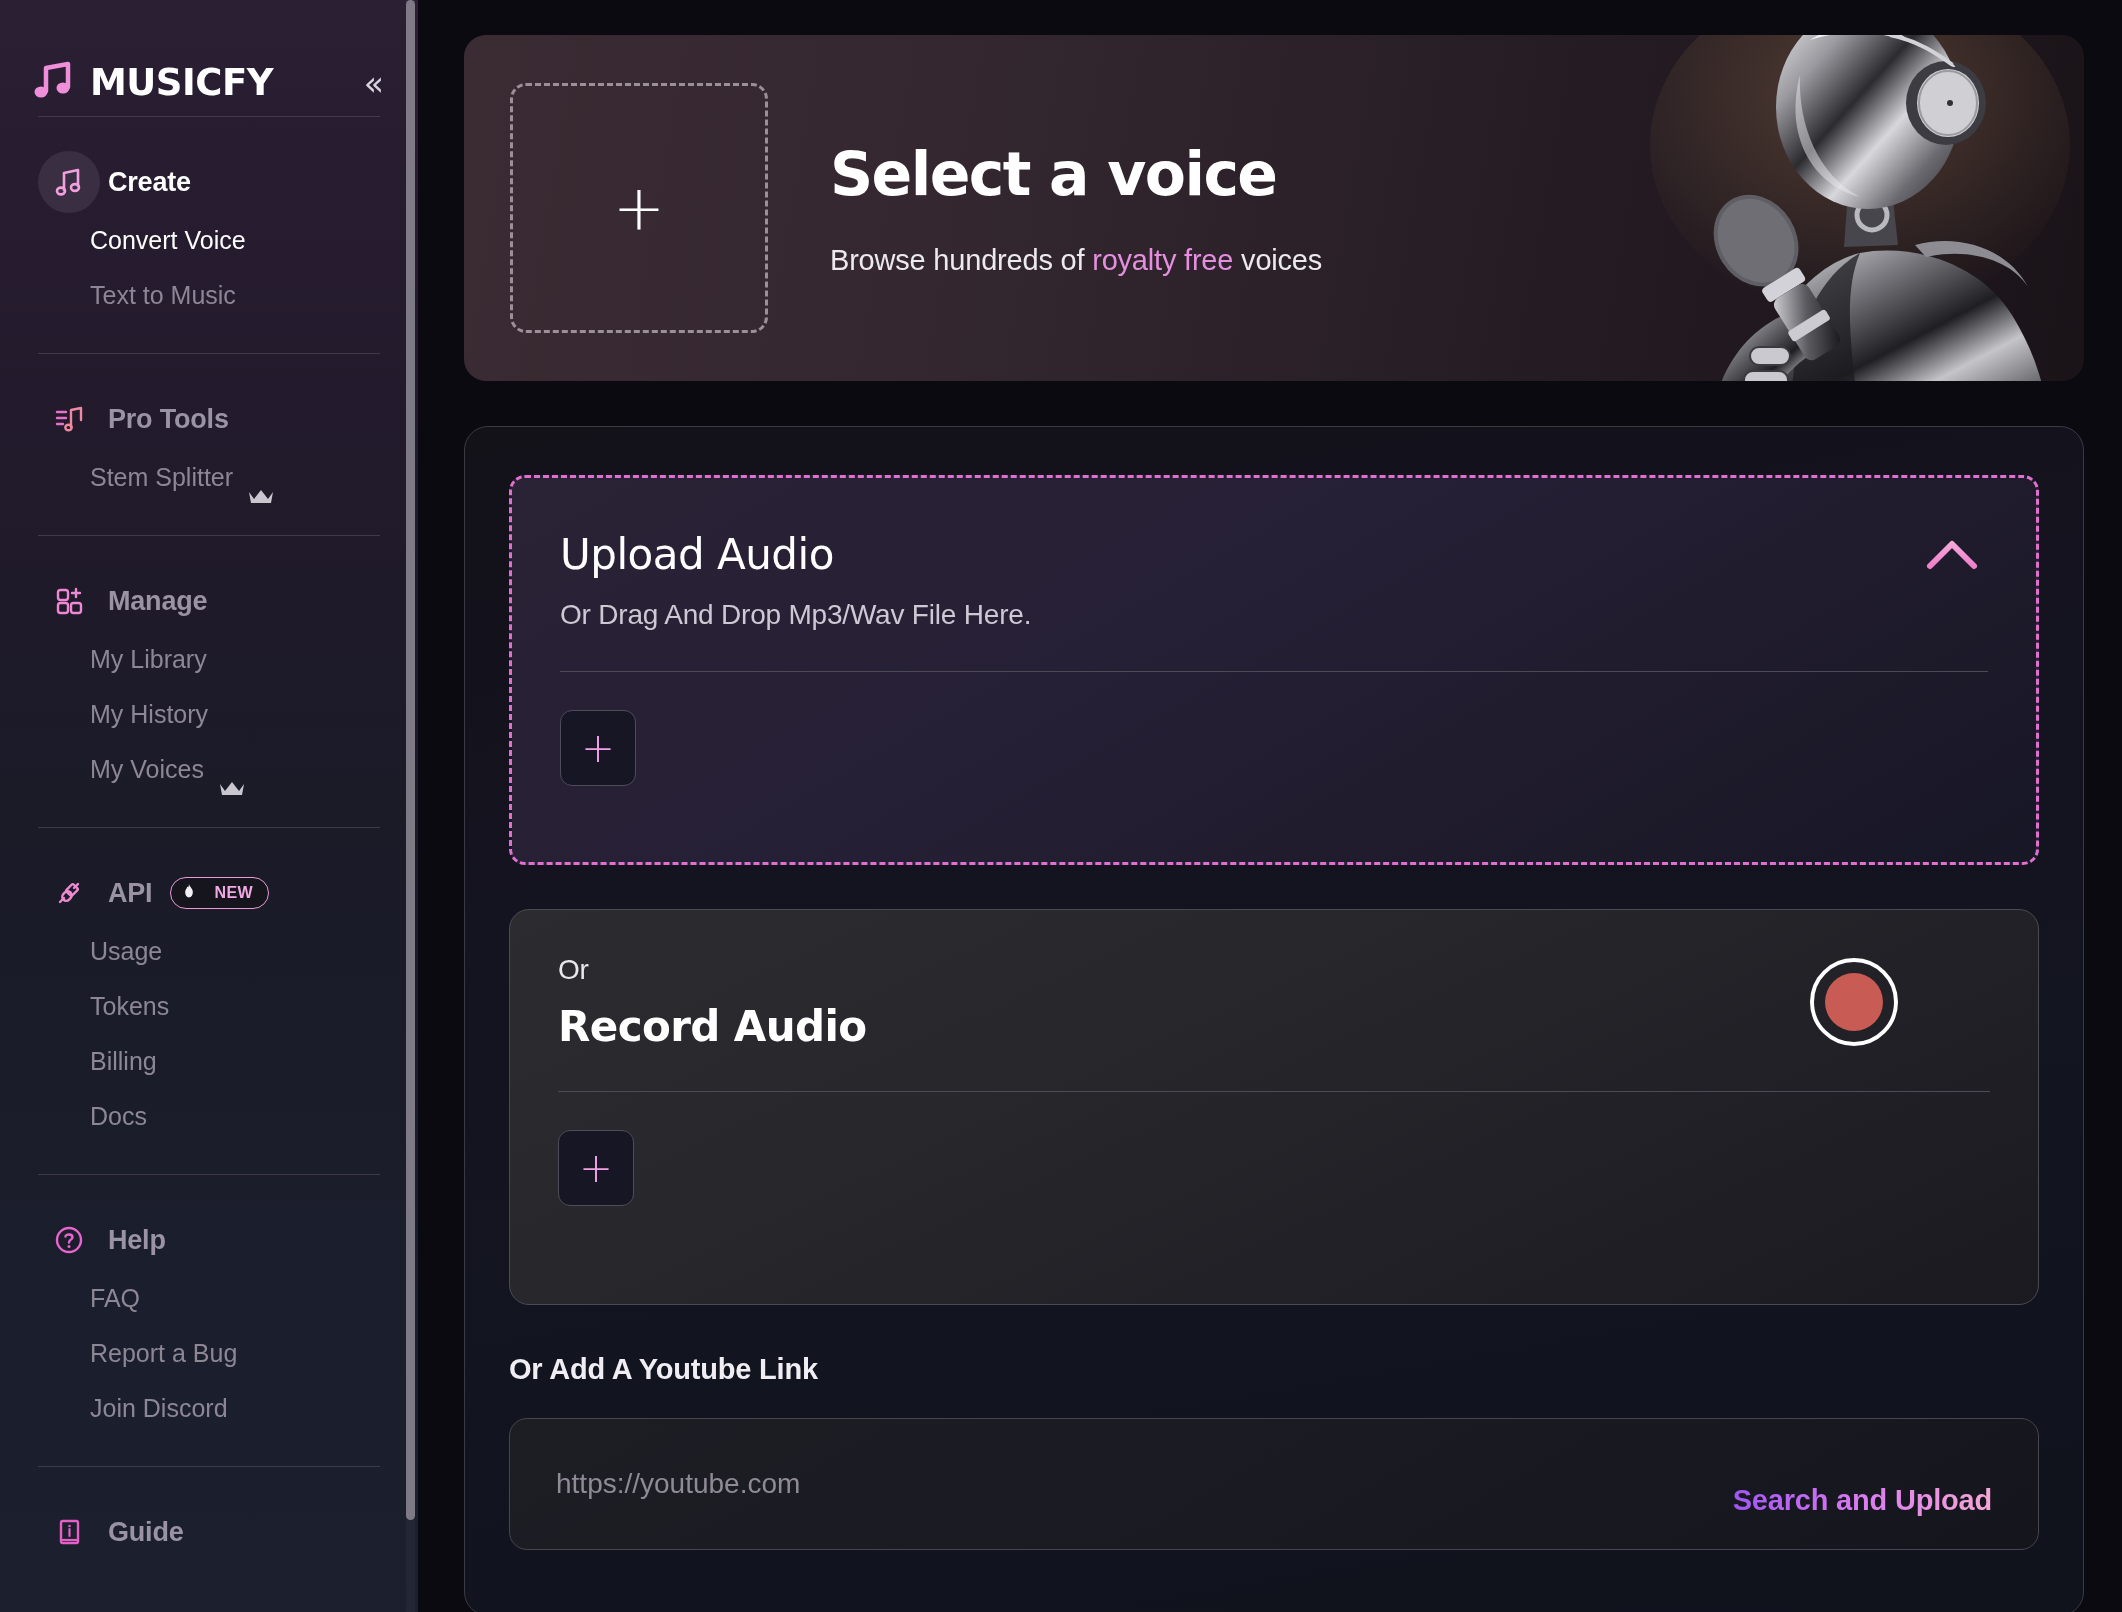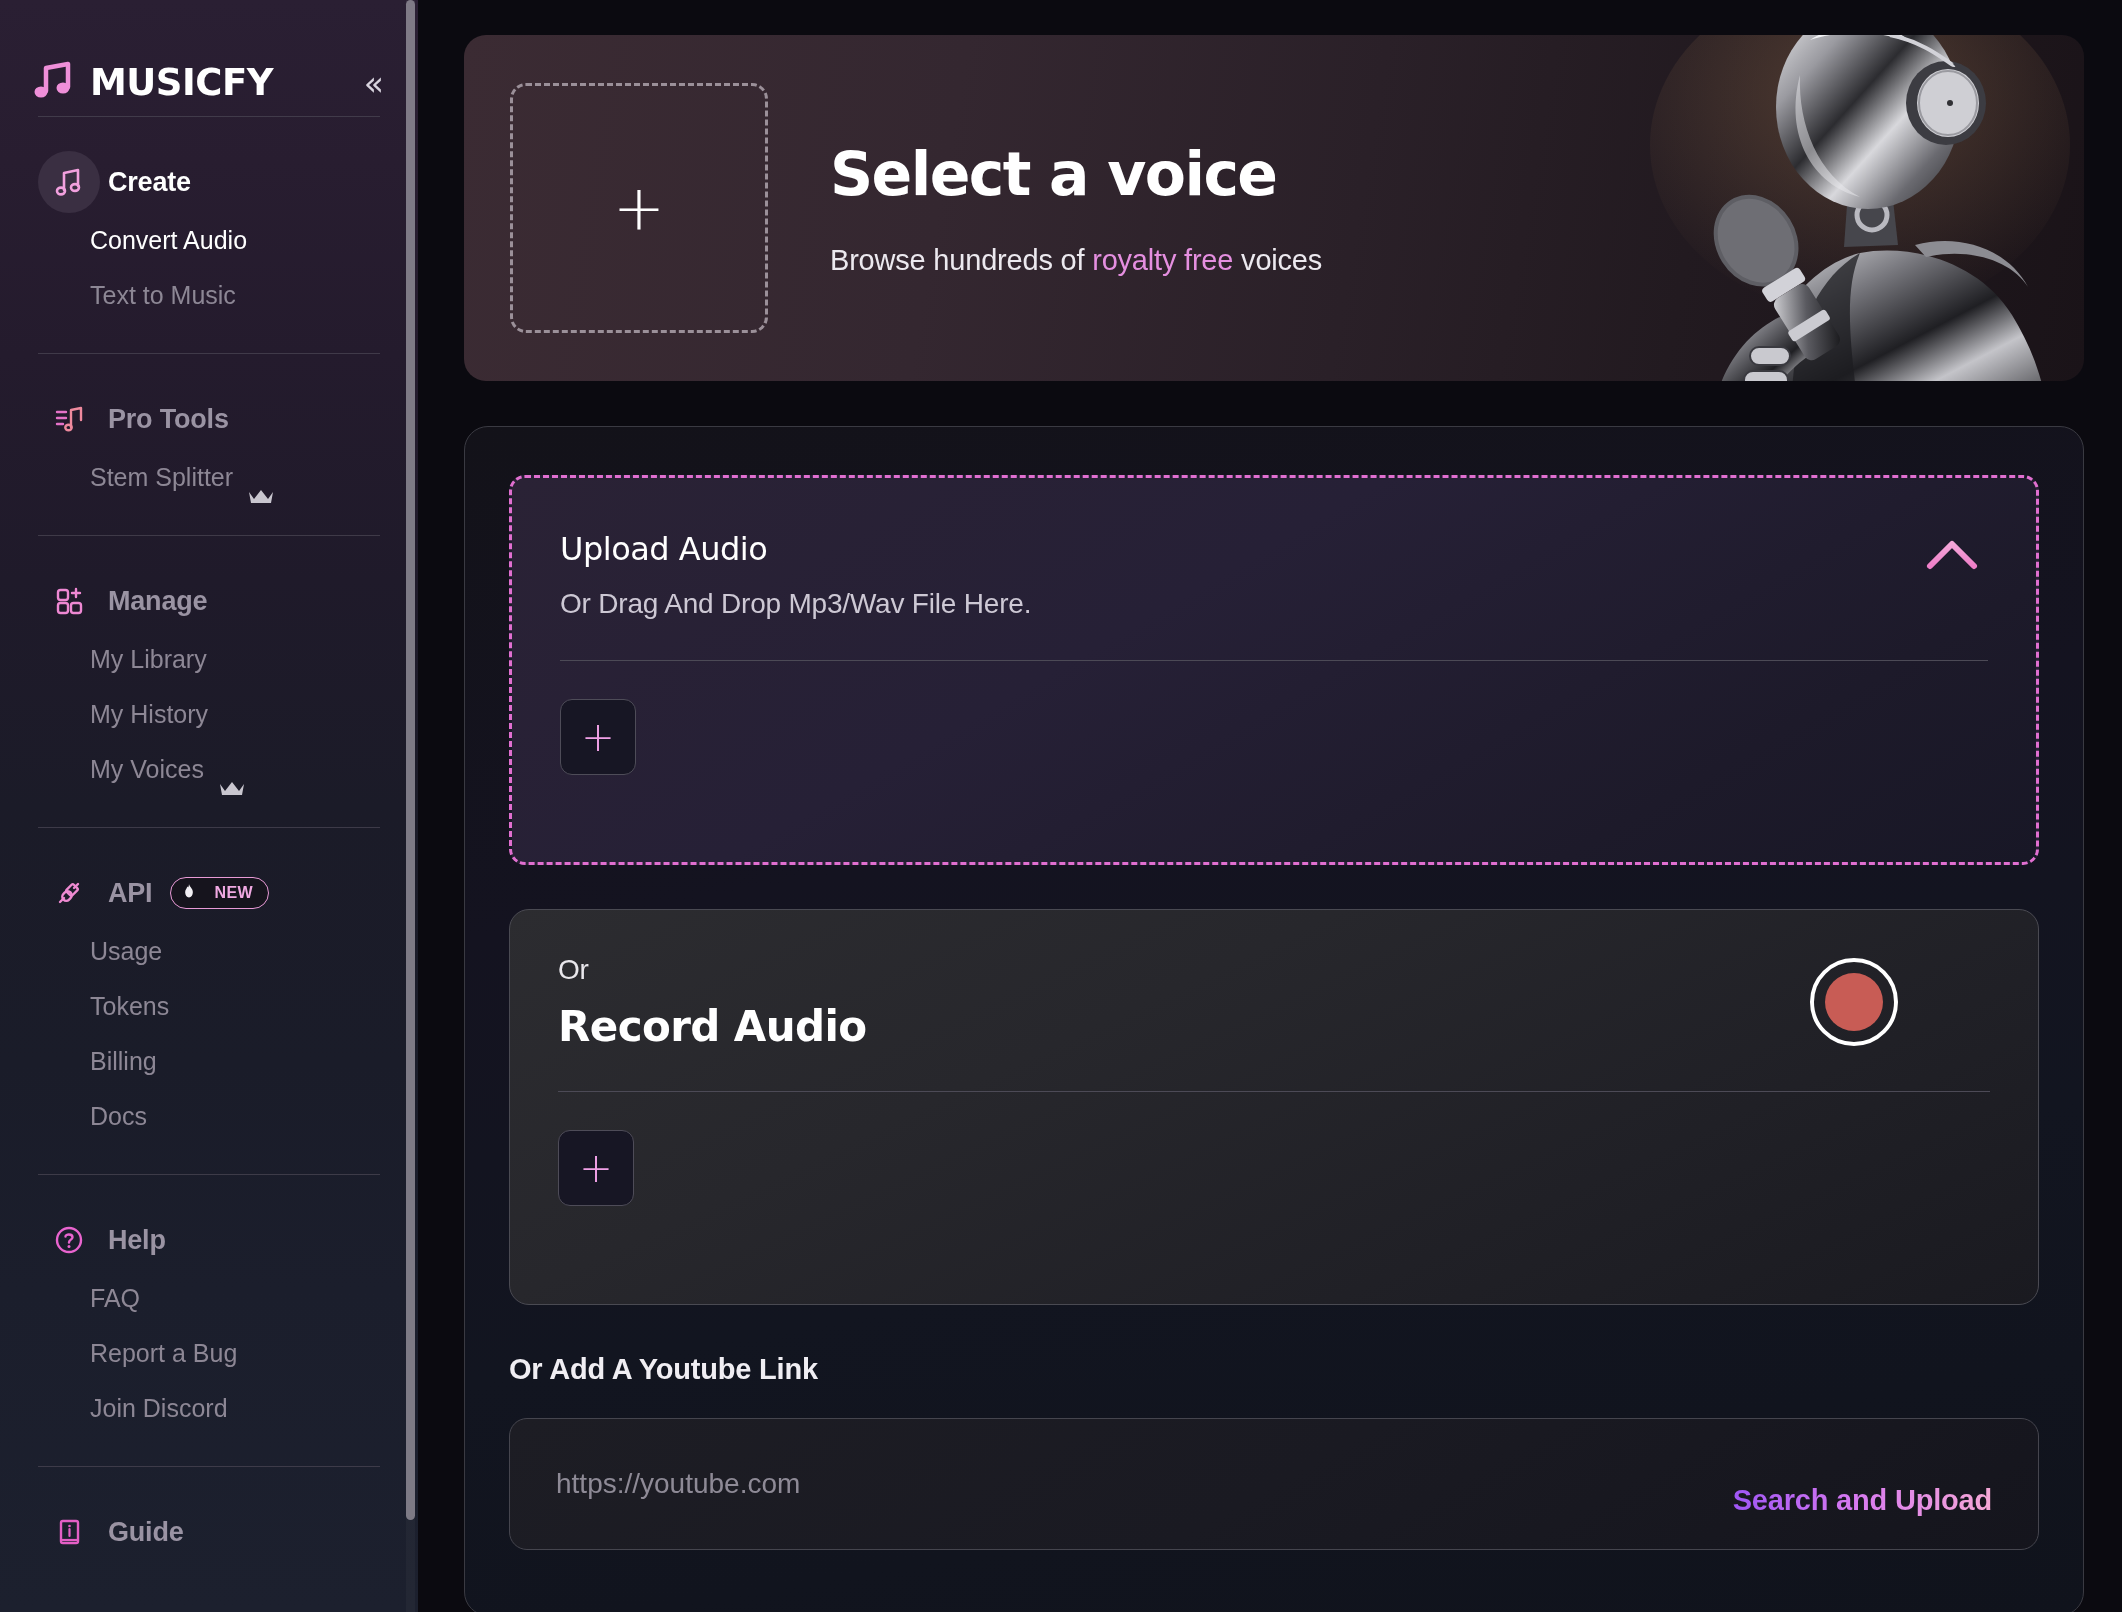--- a/index.html
+++ b/index.html
@@ -149,21 +149,21 @@
 
   .upload-box {
     border: 3px dashed #e06fd0;
     border-radius: 16px;
     background: linear-gradient(150deg, #2a2235 0%, #262036 40%, #1d1a2a 78%, #181726 100%);
     padding: 52px 48px 42px 48px;
     position: relative;
     height: 390px;
   }
   .up-head { display: flex; align-items: flex-start; justify-content: space-between; }
-  .up-title { color: #fff; font-size: 32px; font-weight: 400; letter-spacing: -0.5px; font-family: "DejaVu Sans", sans-serif; }
+  .up-title { color: #fff; font-size: 42px; font-weight: 400; letter-spacing: -0.5px; font-family: "DejaVu Sans", sans-serif; }
   .up-sub { color: #cdc8d4; font-size: 28px; margin-top: 20px; letter-spacing: -0.2px; }
   .upload-arrow { width: 72px; height: 80px; margin-top: 6px; }
   .hr-line { height: 1px; background: #4c4a56; margin: 40px 0 0 0; }
   .plus-btn {
     margin-top: 38px;
     width: 76px; height: 76px;
     border: 1px solid #4e4c58;
     border-radius: 12px;
     background: #171624;
     display: flex; align-items: center; justify-content: center;
@@ -245,21 +245,21 @@
           <span class="group-icon circled">
             <svg viewBox="0 0 34 34" width="34" height="34">
               <path d="M12 25 L12 8 L26 5 L26 21" fill="none" stroke="#f2a0de" stroke-width="2.6" stroke-linecap="round" stroke-linejoin="round"></path>
               <ellipse cx="9" cy="26" rx="4" ry="3.4" fill="none" stroke="#f2a0de" stroke-width="2.6"></ellipse>
               <ellipse cx="23" cy="22.5" rx="4" ry="3.4" fill="none" stroke="#f2a0de" stroke-width="2.6"></ellipse>
             </svg>
           </span>
           <span class="group-label active">Create</span>
         </div>
         <div class="sub-item bright">
-          <span>Convert Audio</span>
+          <span>Convert Voice</span>
         </div>
         <div class="sub-item dim">
           <span>Text to Music</span>
         </div>
       </div>
 
       <div class="divider" style="margin-top:30px"></div>
 
       <div class="group">
         <div class="group-head">

